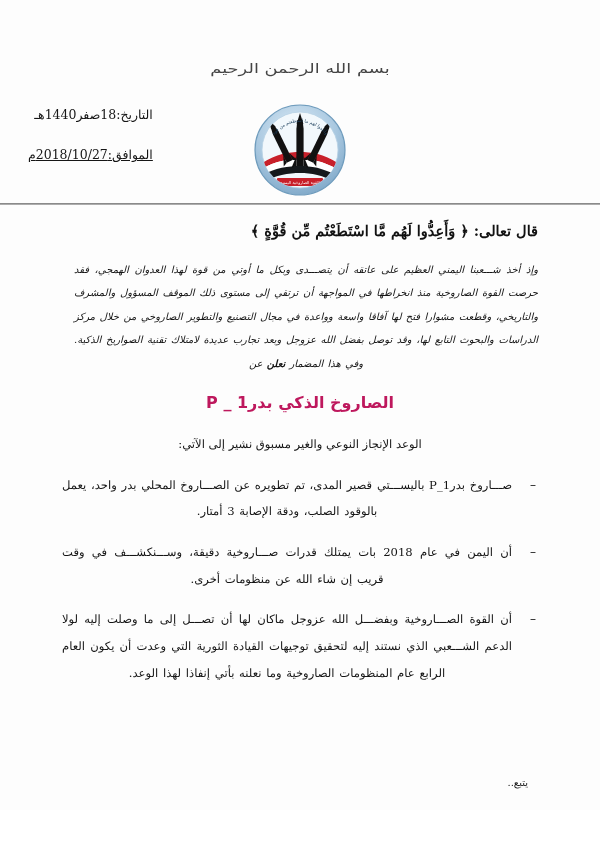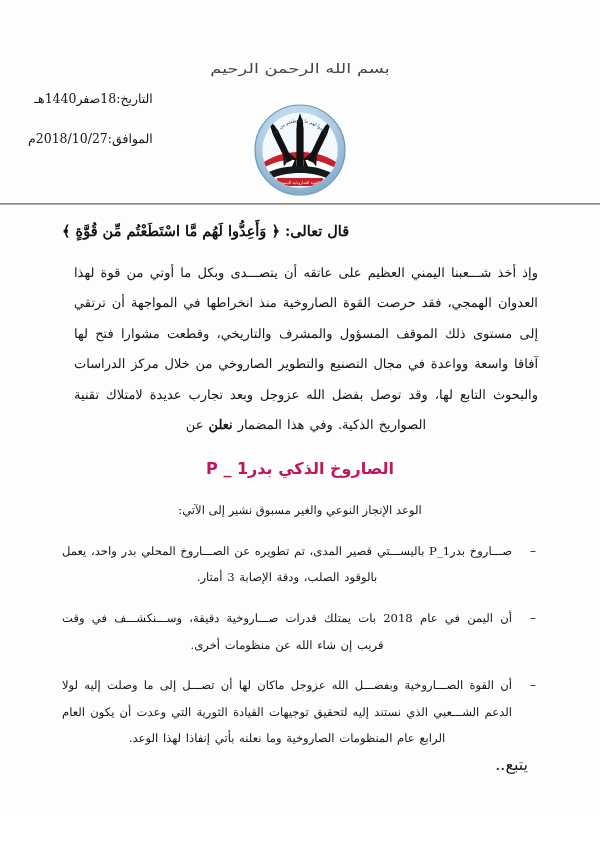--- a/index.html
+++ b/index.html
@@ -51,33 +51,33 @@
   .hdr-right {
     position: absolute;
     right: 32px;
     top: 0;
     text-align: right;
     direction: rtl;
   }
   .hdr-left {
     position: absolute;
     left: 28px;
-    top: 0;
+    top: 16px;
     text-align: right;
     direction: rtl;
   }
   .hdr-line {
     font-size: 12.5px;
     line-height: 1.15;
     margin-bottom: 26px;
     white-space: nowrap;
     color: #161616;
     font-family: "DejaVu Serif", "Liberation Serif", serif;
   }
-  .hdr-line.second { margin-bottom: 0; }
+  .hdr-line.second { margin-bottom: 0; text-decoration: underline; }
 
   
   .emblem-wrap {
     position: absolute;
     left: 50%;
     transform: translateX(-50%);
     top: 104px;
     width: 92px;
     height: 92px;
   }
@@ -97,39 +97,40 @@
   .content {
     position: absolute;
     top: 214px;
     right: 0;
     left: 0;
     padding: 0 62px 0 62px;
     direction: rtl;
   }
 
   .verse {
-    text-align: left;
+    text-align: right;
     font-family: "DejaVu Serif", "Liberation Serif", serif;
     font-weight: bold;
     font-size: 14.5px;
     line-height: 1.5;
     color: #111;
     margin: 6px 0 16px 0;
     white-space: nowrap;
   }
 
   .para {
     text-align: justify;
     text-align-last: center;
     font-family: "DejaVu Serif", "Liberation Serif", serif;
-    font-size: 13px;
+    font-size: 10px;
     line-height: 2.35;
     color: #151515;
     margin: 0 0 14px 12px;
     word-spacing: 1px;
+    font-style: italic;
   }
   .para .bold { font-weight: bold; }
 
   .product-title {
     text-align: center;
     font-family: "DejaVu Sans", "Liberation Sans", sans-serif;
     font-weight: bold;
     font-size: 16px;
     color: #be185d;
     margin: 18px 0 20px 0;
@@ -166,24 +167,24 @@
     position: absolute;
     right: 2px;
     top: 0;
     font-size: 12px;
     color: #151515;
     line-height: 2.3;
   }
 
   .footer-note {
     position: absolute;
-    top: 755px;
+    top: 777px;
     right: 72px;
     font-family: "DejaVu Serif", "Liberation Serif", serif;
-    font-size: 16px;
+    font-size: 10px;
     color: #151515;
     direction: rtl;
   }
 </style>
 </head>
 <body>
 
 <div class="page">
 
   <div class="bismillah">بسم الله الرحمن الرحيم</div>

